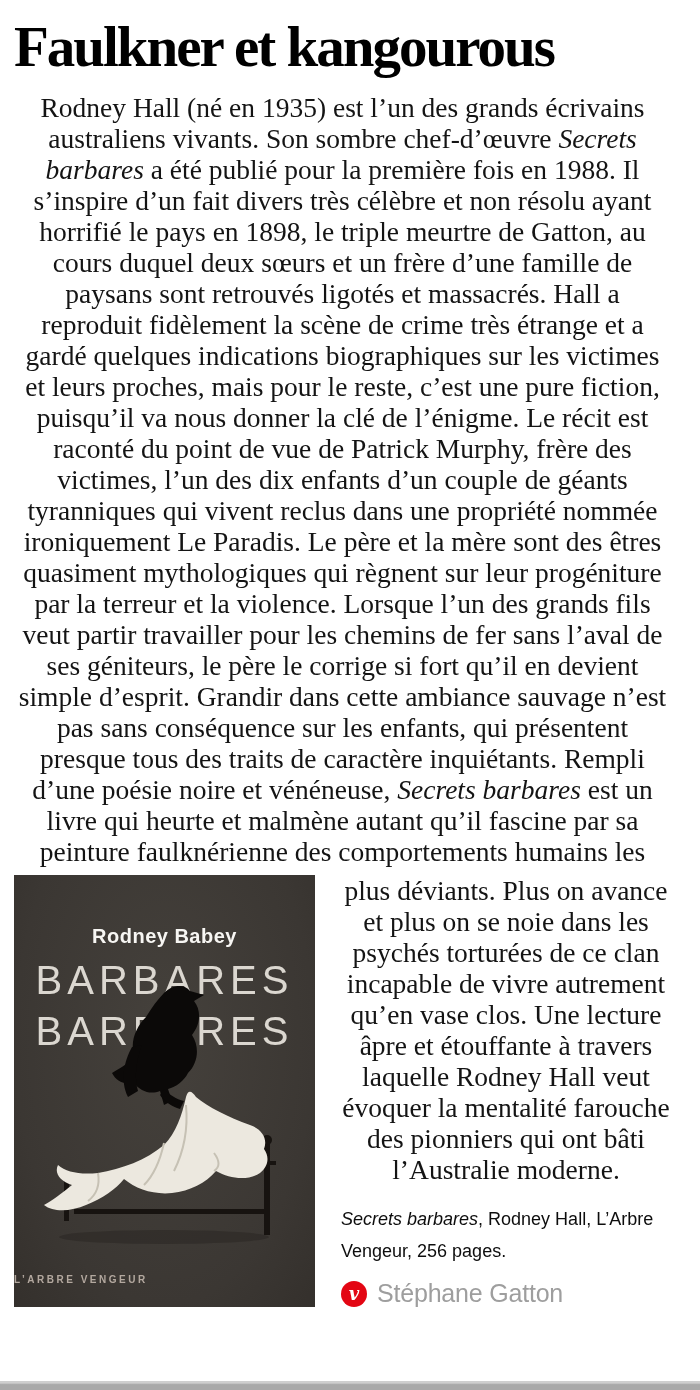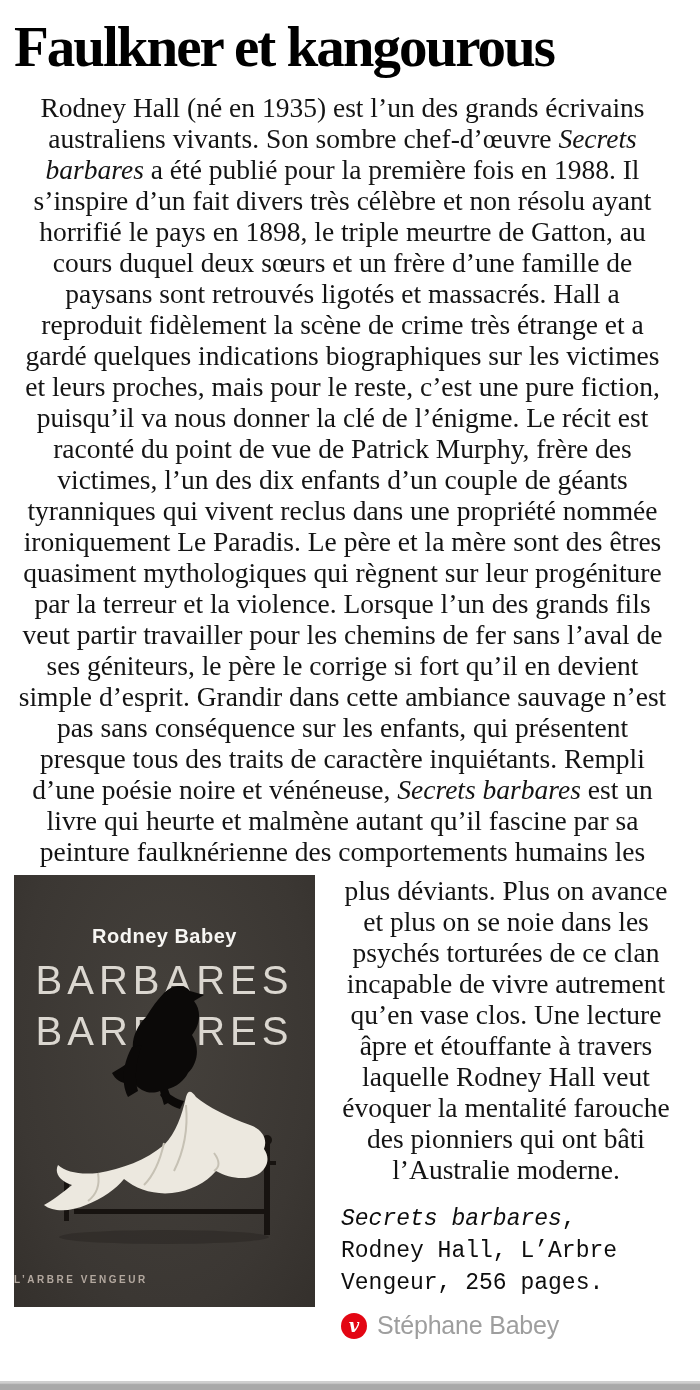--- a/index.html
+++ b/index.html
@@ -73,22 +73,22 @@
     font-size:10px;
     letter-spacing:2.5px;
     color:#b3a89f;
   }
   .right-col{
     flex:1 1 auto;
     min-width:0;
   }
   p.reference{
     margin:18px 0 0 0;
-    font-family:Liberation Mono, monospace;
-    font-size:23px;
+    font-family:Liberation Sans, sans-serif;
+    font-size:18px;
     line-height:32px;
     color:#0d0d0d;
   }
   p.reference i{font-style:italic;}
   .byline{
     margin-top:12px;
     display:flex;
     align-items:center;
   }
   .byline-logo{
@@ -157,20 +157,20 @@
         <path fill="#0b0908" d="M150,104 C156,110 162,114 170,116 L166,124 C158,122 150,116 146,110 Z"></path>
       </svg>
       <div class="cover-publisher">L’ARBRE VENGEUR</div>
     </div>
 
     <div class="right-col">
       <p class="body-text">plus déviants. Plus on avance et plus on se noie dans les psychés torturées de ce clan incapable de vivre autrement qu’en vase clos. Une lecture âpre et étouffante à travers laquelle Rodney Hall veut évoquer la mentalité farouche des pionniers qui ont bâti l’Australie moderne.</p>
       <p class="reference"><i>Secrets barbares</i><span>, Rodney Hall, L’Arbre Vengeur, 256 pages.</span></p>
       <div class="byline">
         <span class="byline-logo">v</span>
-        <span class="byline-name">Stéphane Babey</span>
+        <span class="byline-name">Stéphane Gatton</span>
       </div>
     </div>
 
   </div>
 </div>
 
 <div class="footer-bar"></div>
 
 </body></html>

